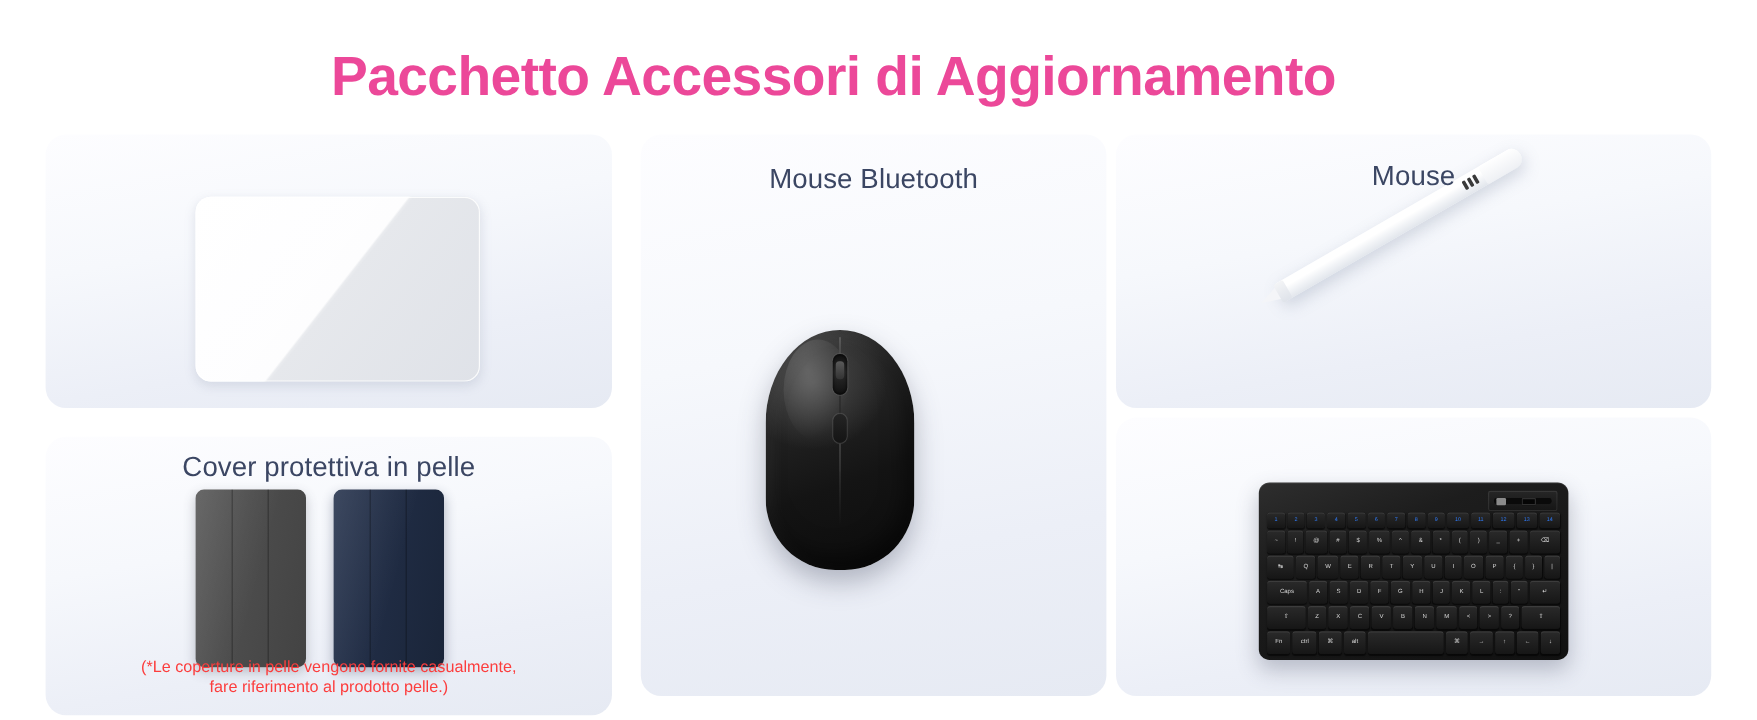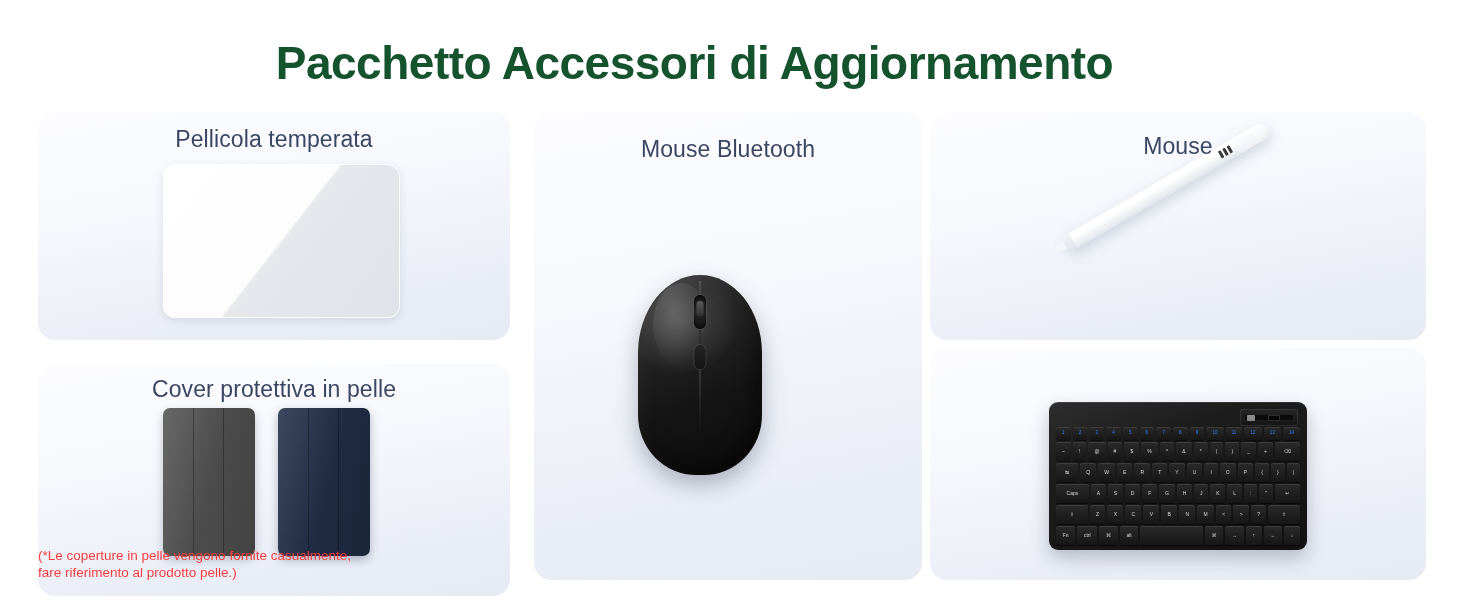--- a/index.html
+++ b/index.html
@@ -10,21 +10,21 @@
     position:relative;
     overflow:hidden;
   }
 
   
   #title {
     position:absolute; left:0; top:38px; width:1389px;
     text-align:center;
     font-size:46px; font-weight:bold;
     letter-spacing:-0.5px;
-    color:#14532d;
+    color:#ec4899;
     line-height:1.1;
   }
 
   
   .card {
     position:absolute;
     border-radius:17px;
     background:linear-gradient(170deg,#fdfdff 0%,#f6f8fc 38%,#eceff7 72%,#e6eaf3 100%);
     overflow:hidden;
   }
@@ -42,20 +42,21 @@
     z-index:4;
   }
   #lbl-glass   { top:14px; }
   #lbl-cover   { top:12px; }
   #lbl-mouse   { top:24px; }
   #lbl-stylus  { top:21px; }
   #lbl-keyboard{ top:10px; }
 
   .disclaimer {
     position:absolute; left:0; width:100%; bottom:14px;
+    text-align:center;
     color:#fc3d3d; font-size:13.5px; line-height:1.25;
     z-index:5;
   }
 
   
   #glass {
     position:absolute; left:125px; top:52px; width:237px; height:154px;
     border-radius:13px;
     background:linear-gradient(128deg,#fefeff 0%,#fcfcfd 49.6%,#e6e8ec 50.2%,#dfe2e8 100%);
     box-shadow:0 3px 9px rgba(120,130,155,.20), inset 0 0 0 1px rgba(255,255,255,.85);
@@ -209,21 +210,20 @@
   .key.w18 { flex:1.8 1 auto; }
   .key.w22 { flex:2.2 1 auto; }
   .key.space { flex:7 1 auto; color:#2f7dff; }
 </style>
 </head>
 <body>
 
 <div id="title">Pacchetto Accessori di Aggiornamento</div>
 
 <div class="card" id="card-glass">
-  <div class="card-label" id="lbl-glass">Pellicola temperata</div>
   <div id="glass">
     <div id="glass-sheen"></div>
   </div>
 </div>
 
 <div class="card" id="card-cover">
   <div class="card-label" id="lbl-cover">Cover protettiva in pelle</div>
 
   <div class="cover" id="cover-gray">
     <div class="cover-hl"></div>

